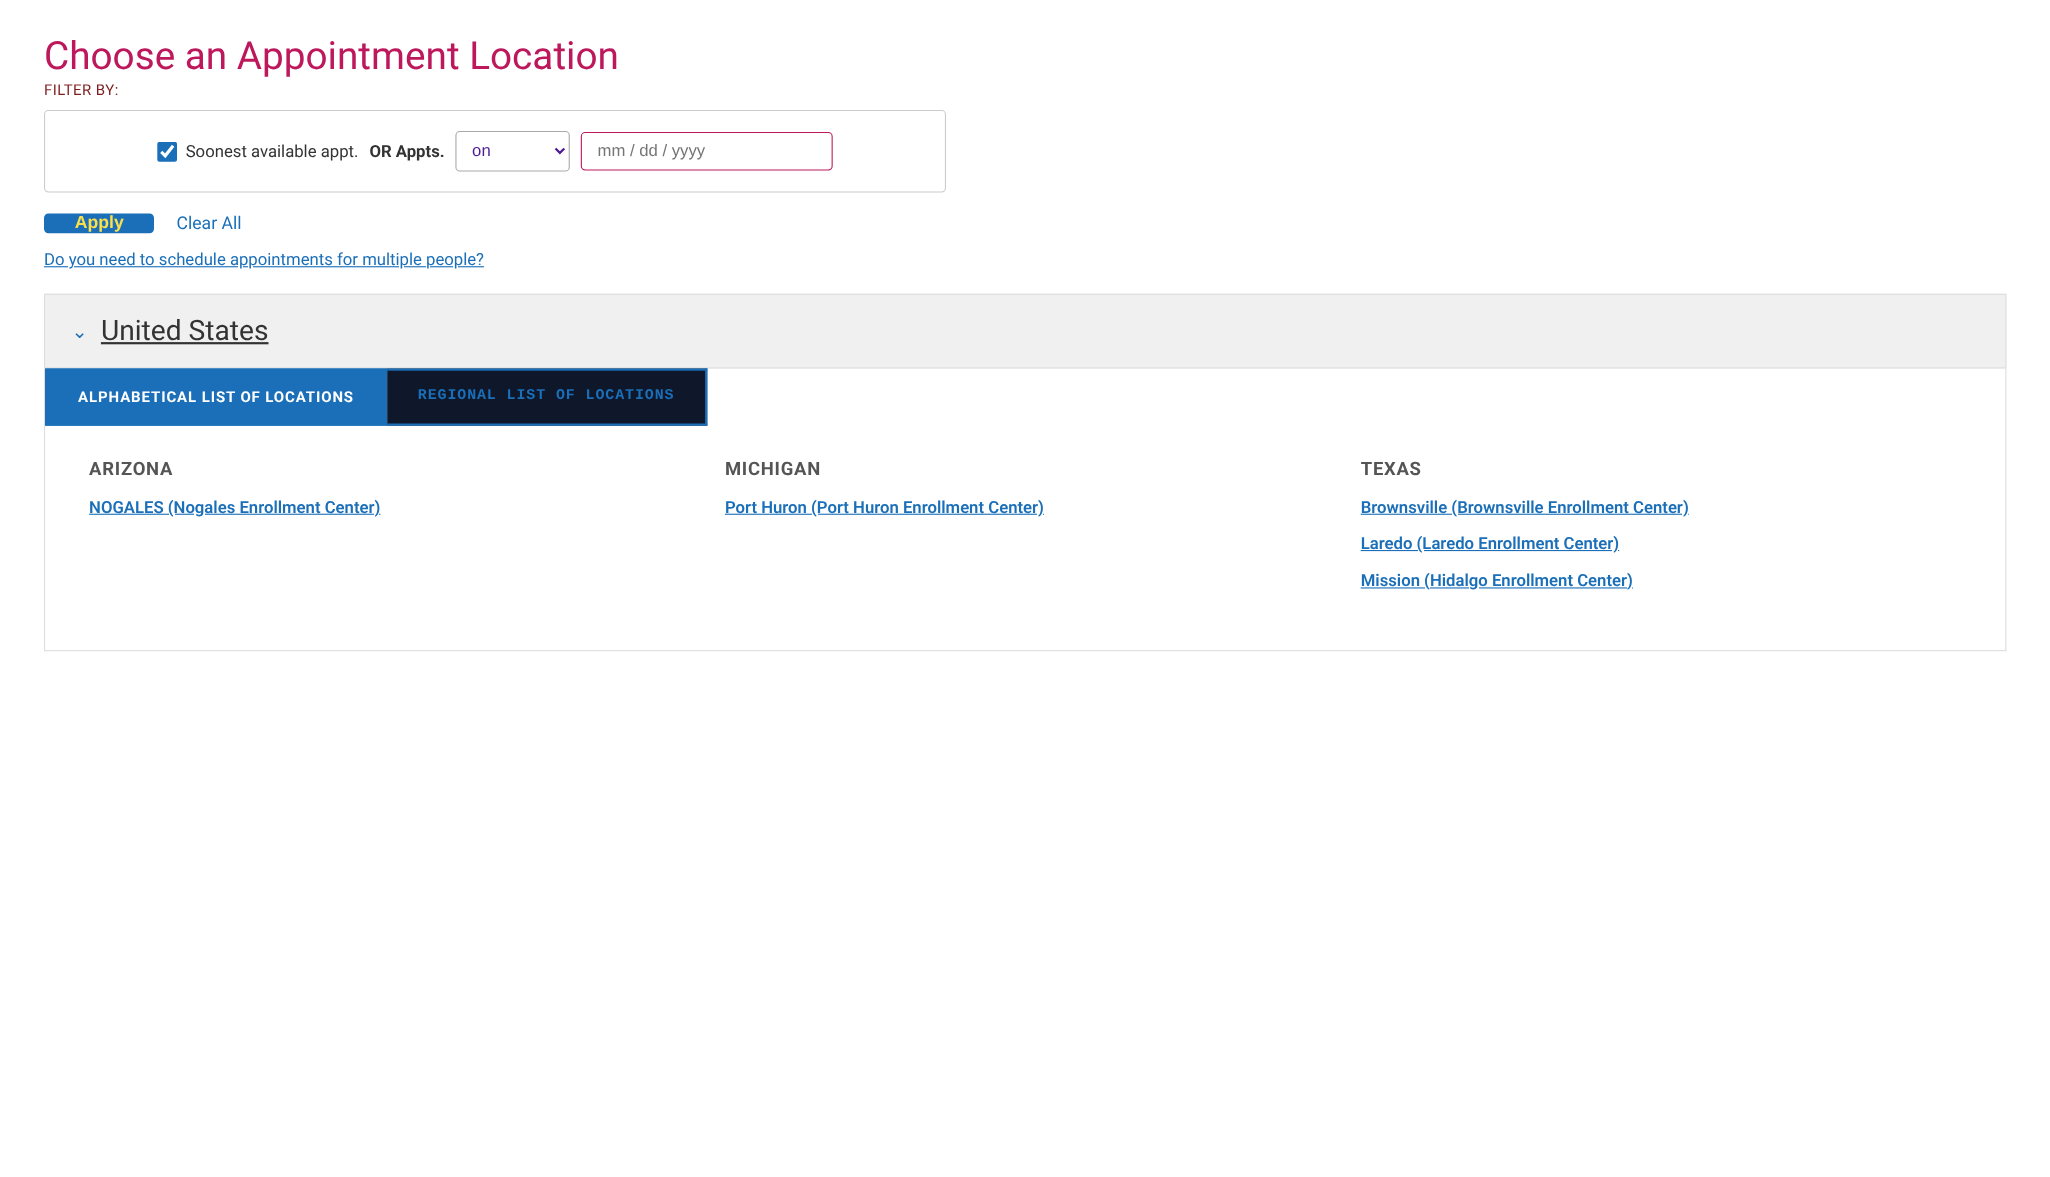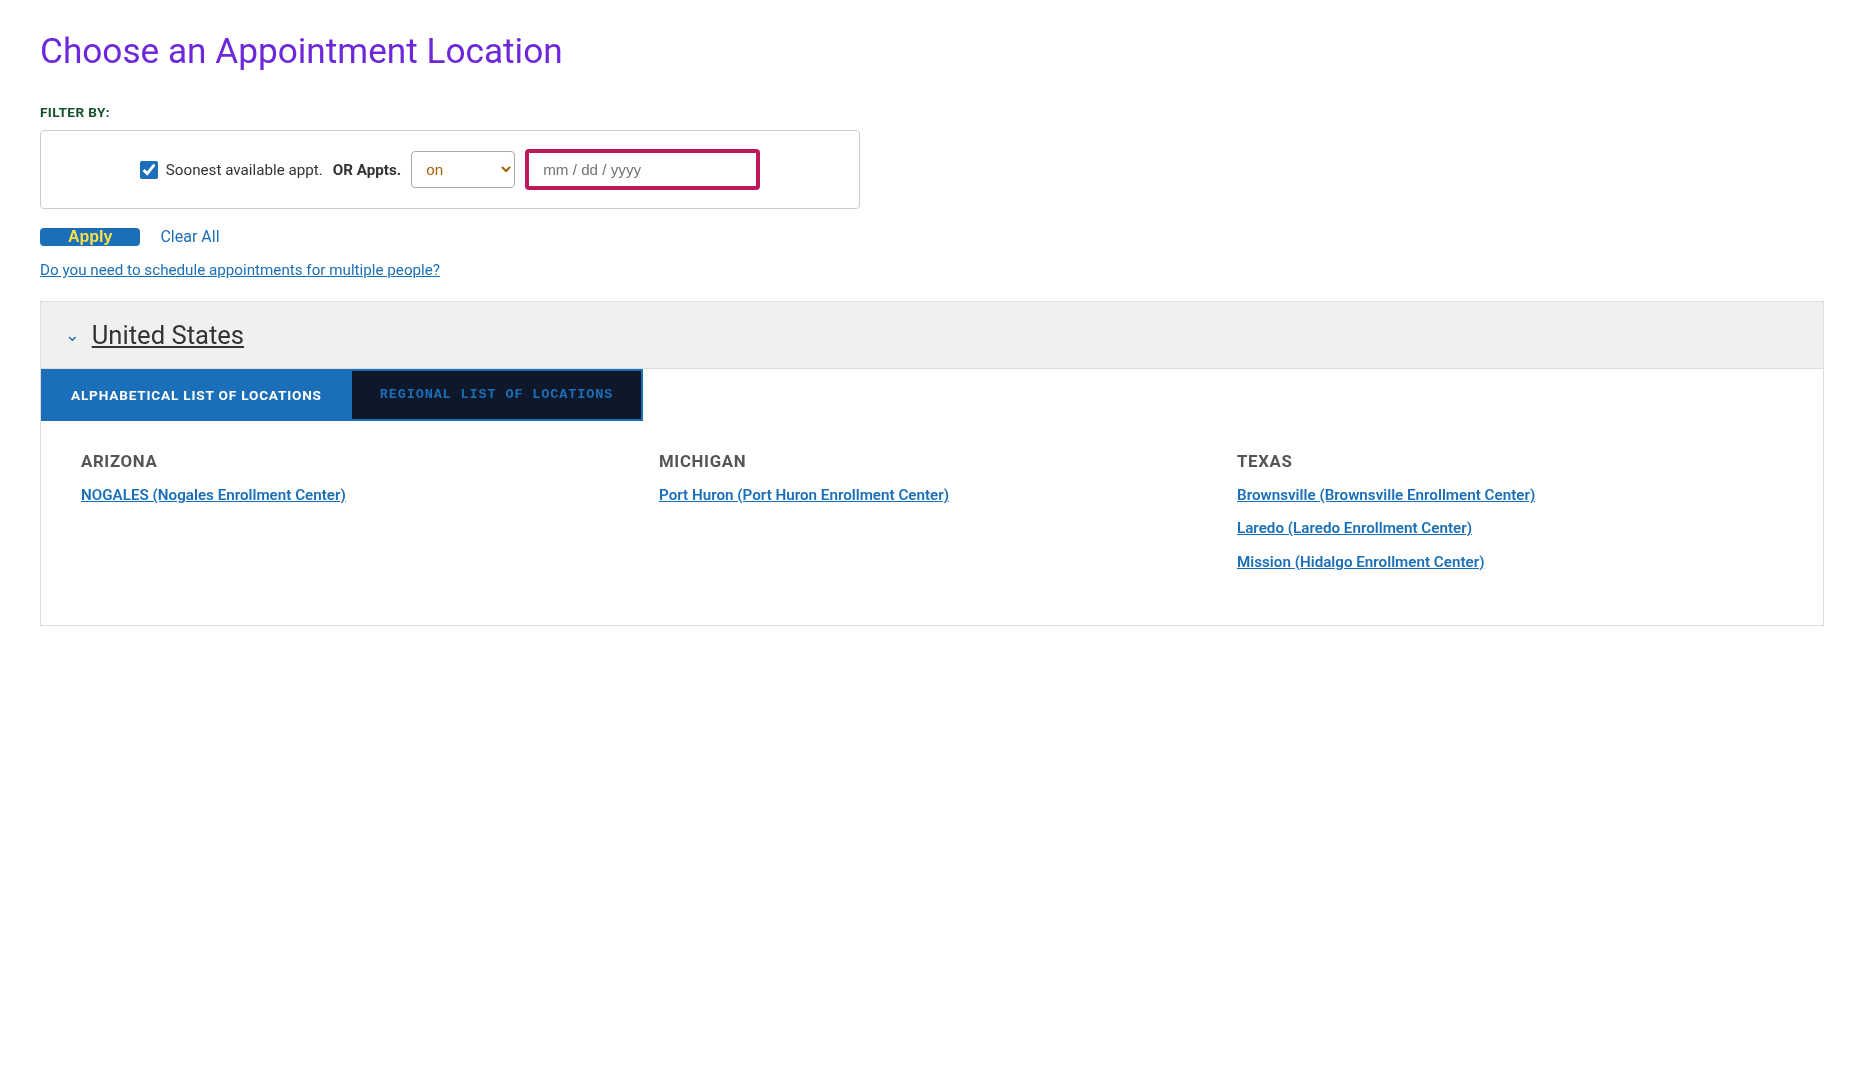--- a/index.html
+++ b/index.html
@@ -6,28 +6,28 @@
     body {
       font-family: -apple-system, BlinkMacSystemFont, 'Segoe UI', Roboto, Arial, sans-serif;
       background: #fff;
       color: #333;
       padding: 30px 40px;
     }
 
     h1 {
       font-size: 2.2rem;
       font-weight: 400;
-      color: #6d28d9;
-      margin-bottom: 32px;
+      color: #be185d;
+      margin-bottom: 2px;
     }
 
     .filter-label {
       font-size: 0.85rem;
-      font-weight: 700;
-      color: #14532d;
+      font-weight: 400;
+      color: #7f1d1d;
       letter-spacing: 0.03em;
       margin-bottom: 10px;
     }
 
     .filter-box {
       border: 1px solid #ccc;
       border-radius: 4px;
       padding: 18px 24px;
       display: flex;
       align-items: center;
@@ -70,29 +70,29 @@
       font-size: 0.95rem;
       font-weight: 700;
       color: #333;
     }
 
     .dropdown-select {
       border: 1px solid #aaa;
       border-radius: 4px;
       padding: 8px 28px 8px 10px;
       font-size: 0.95rem;
-      color: #a16207;
+      color: #4c1d95;
       background: #fff;
       appearance: auto;
       cursor: pointer;
       min-width: 80px;
     }
 
     .date-input {
-      border: 4px solid #be185d;
+      border: 1px solid #be185d;
       border-radius: 4px;
       padding: 8px 14px;
       font-size: 0.95rem;
       color: #999;
       min-width: 160px;
     }
 
     .with-label {
       font-size: 1rem;
       font-weight: 700;

